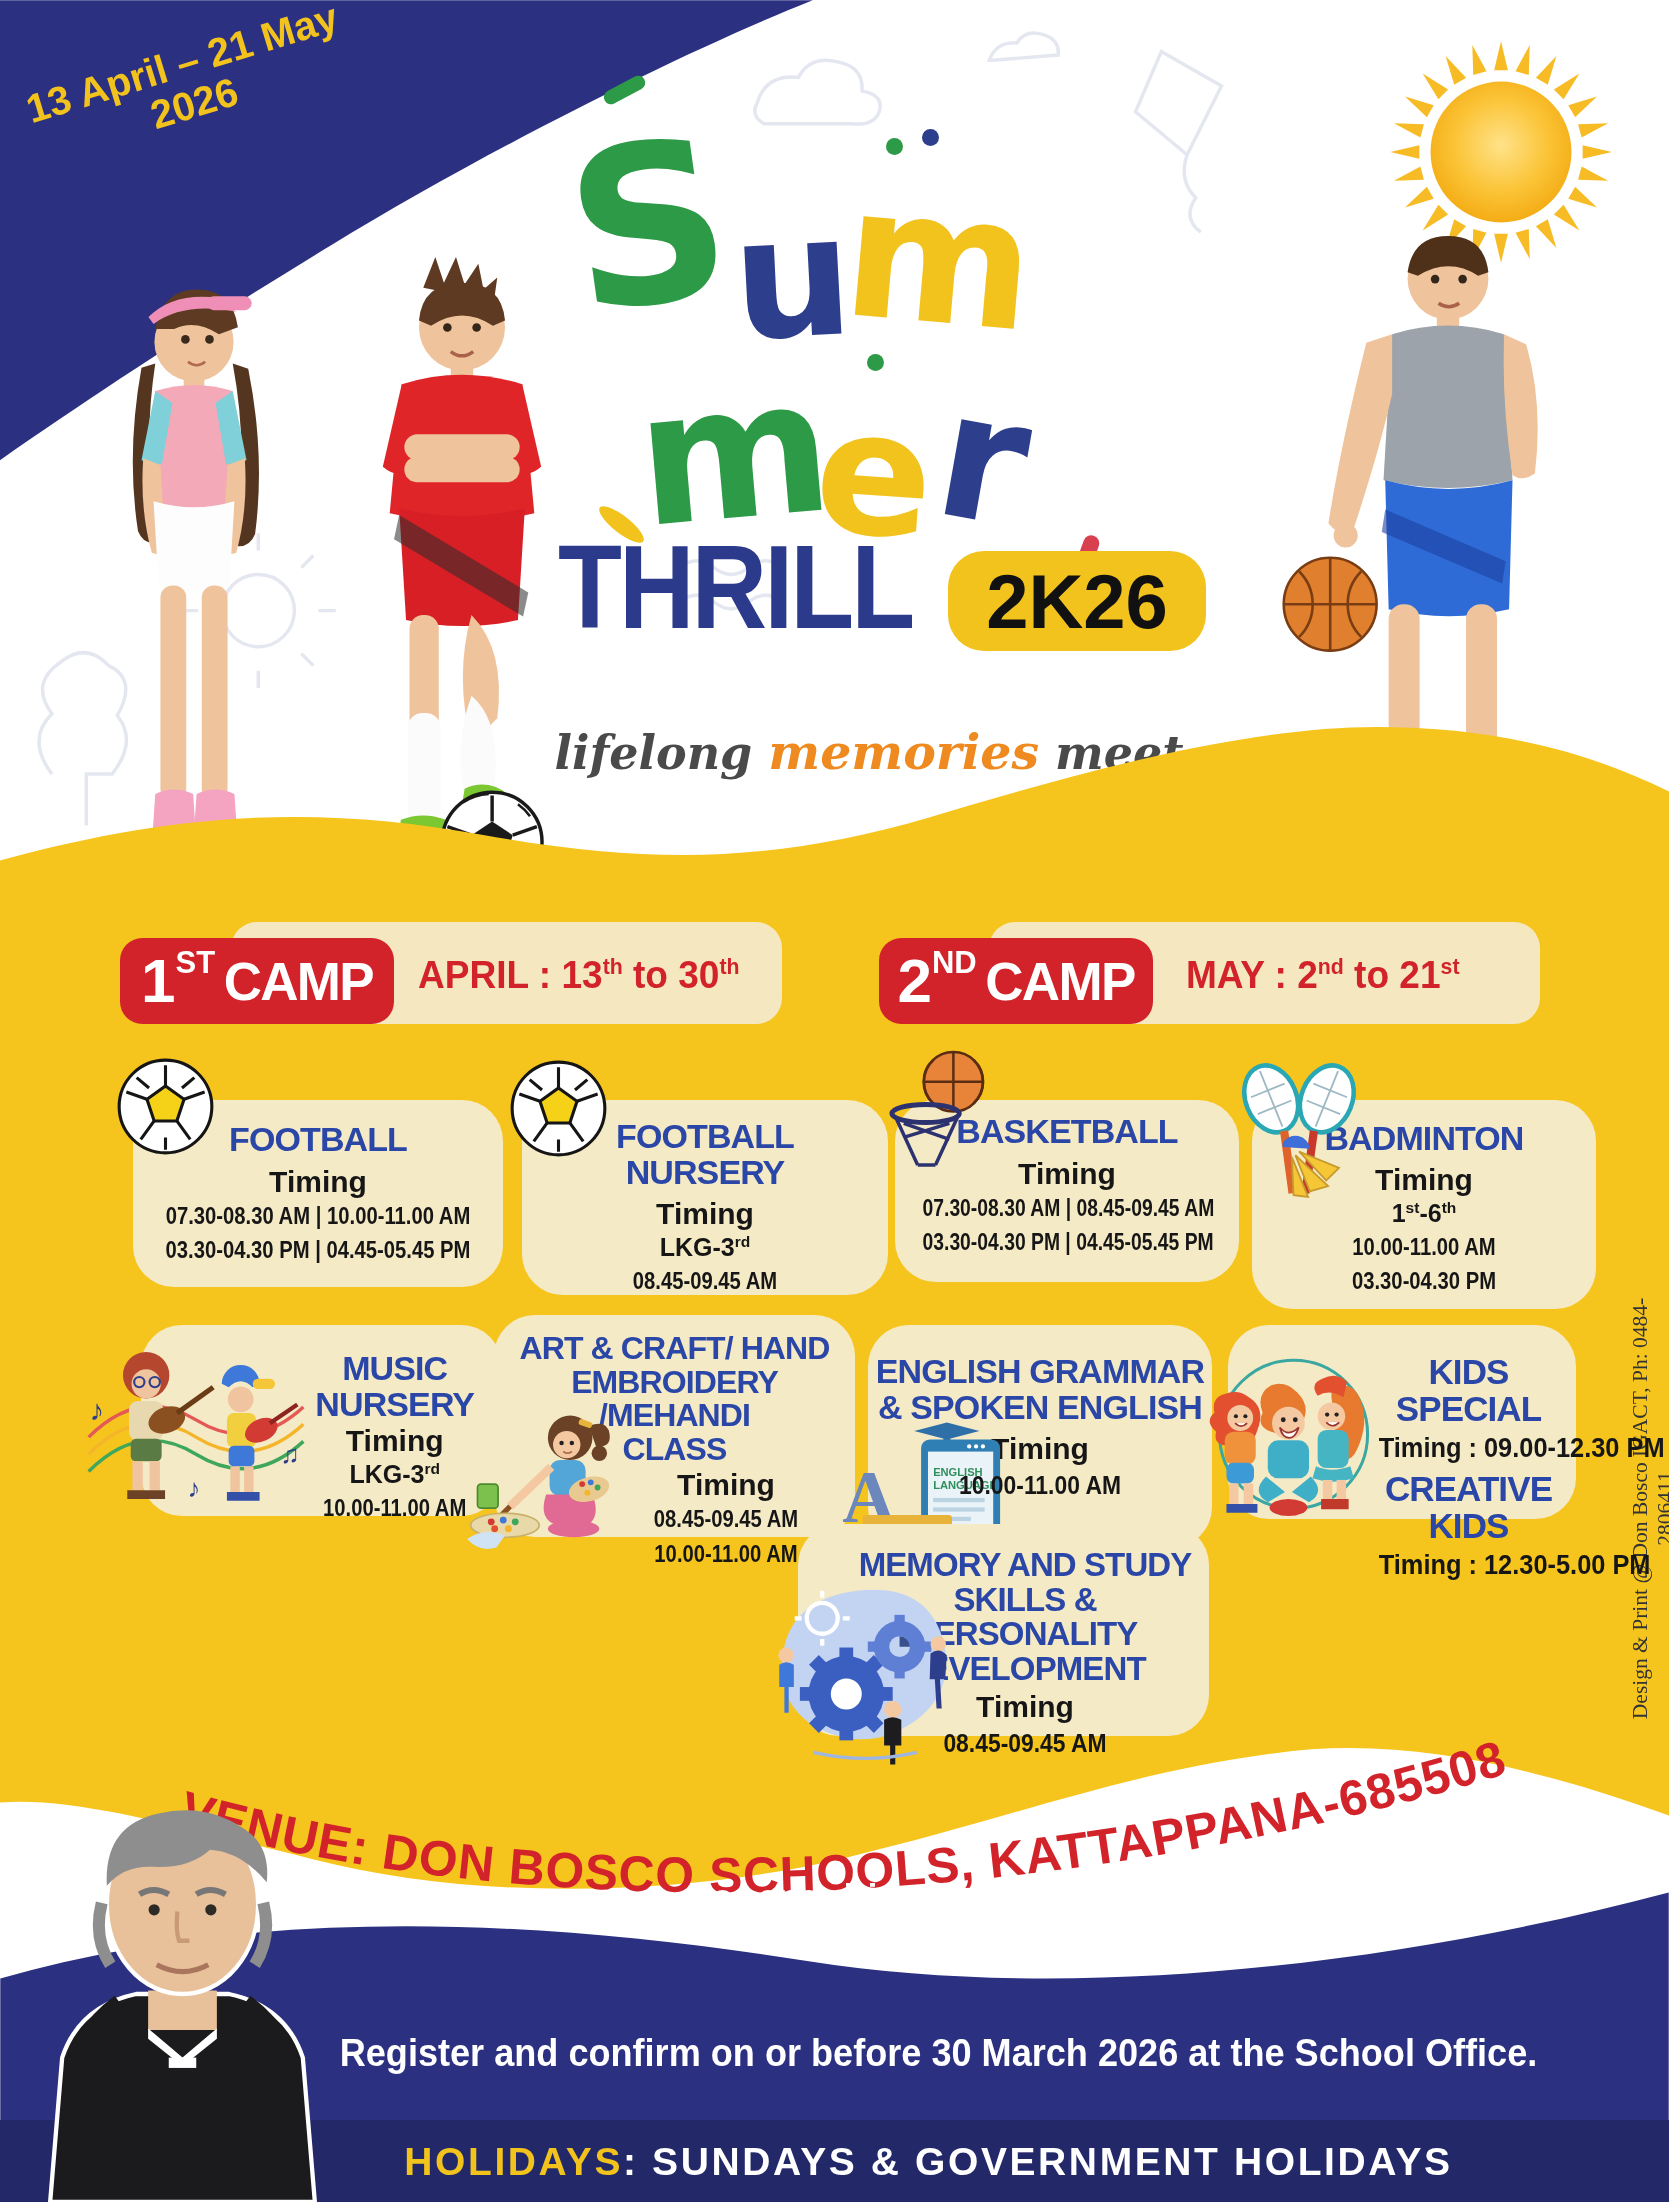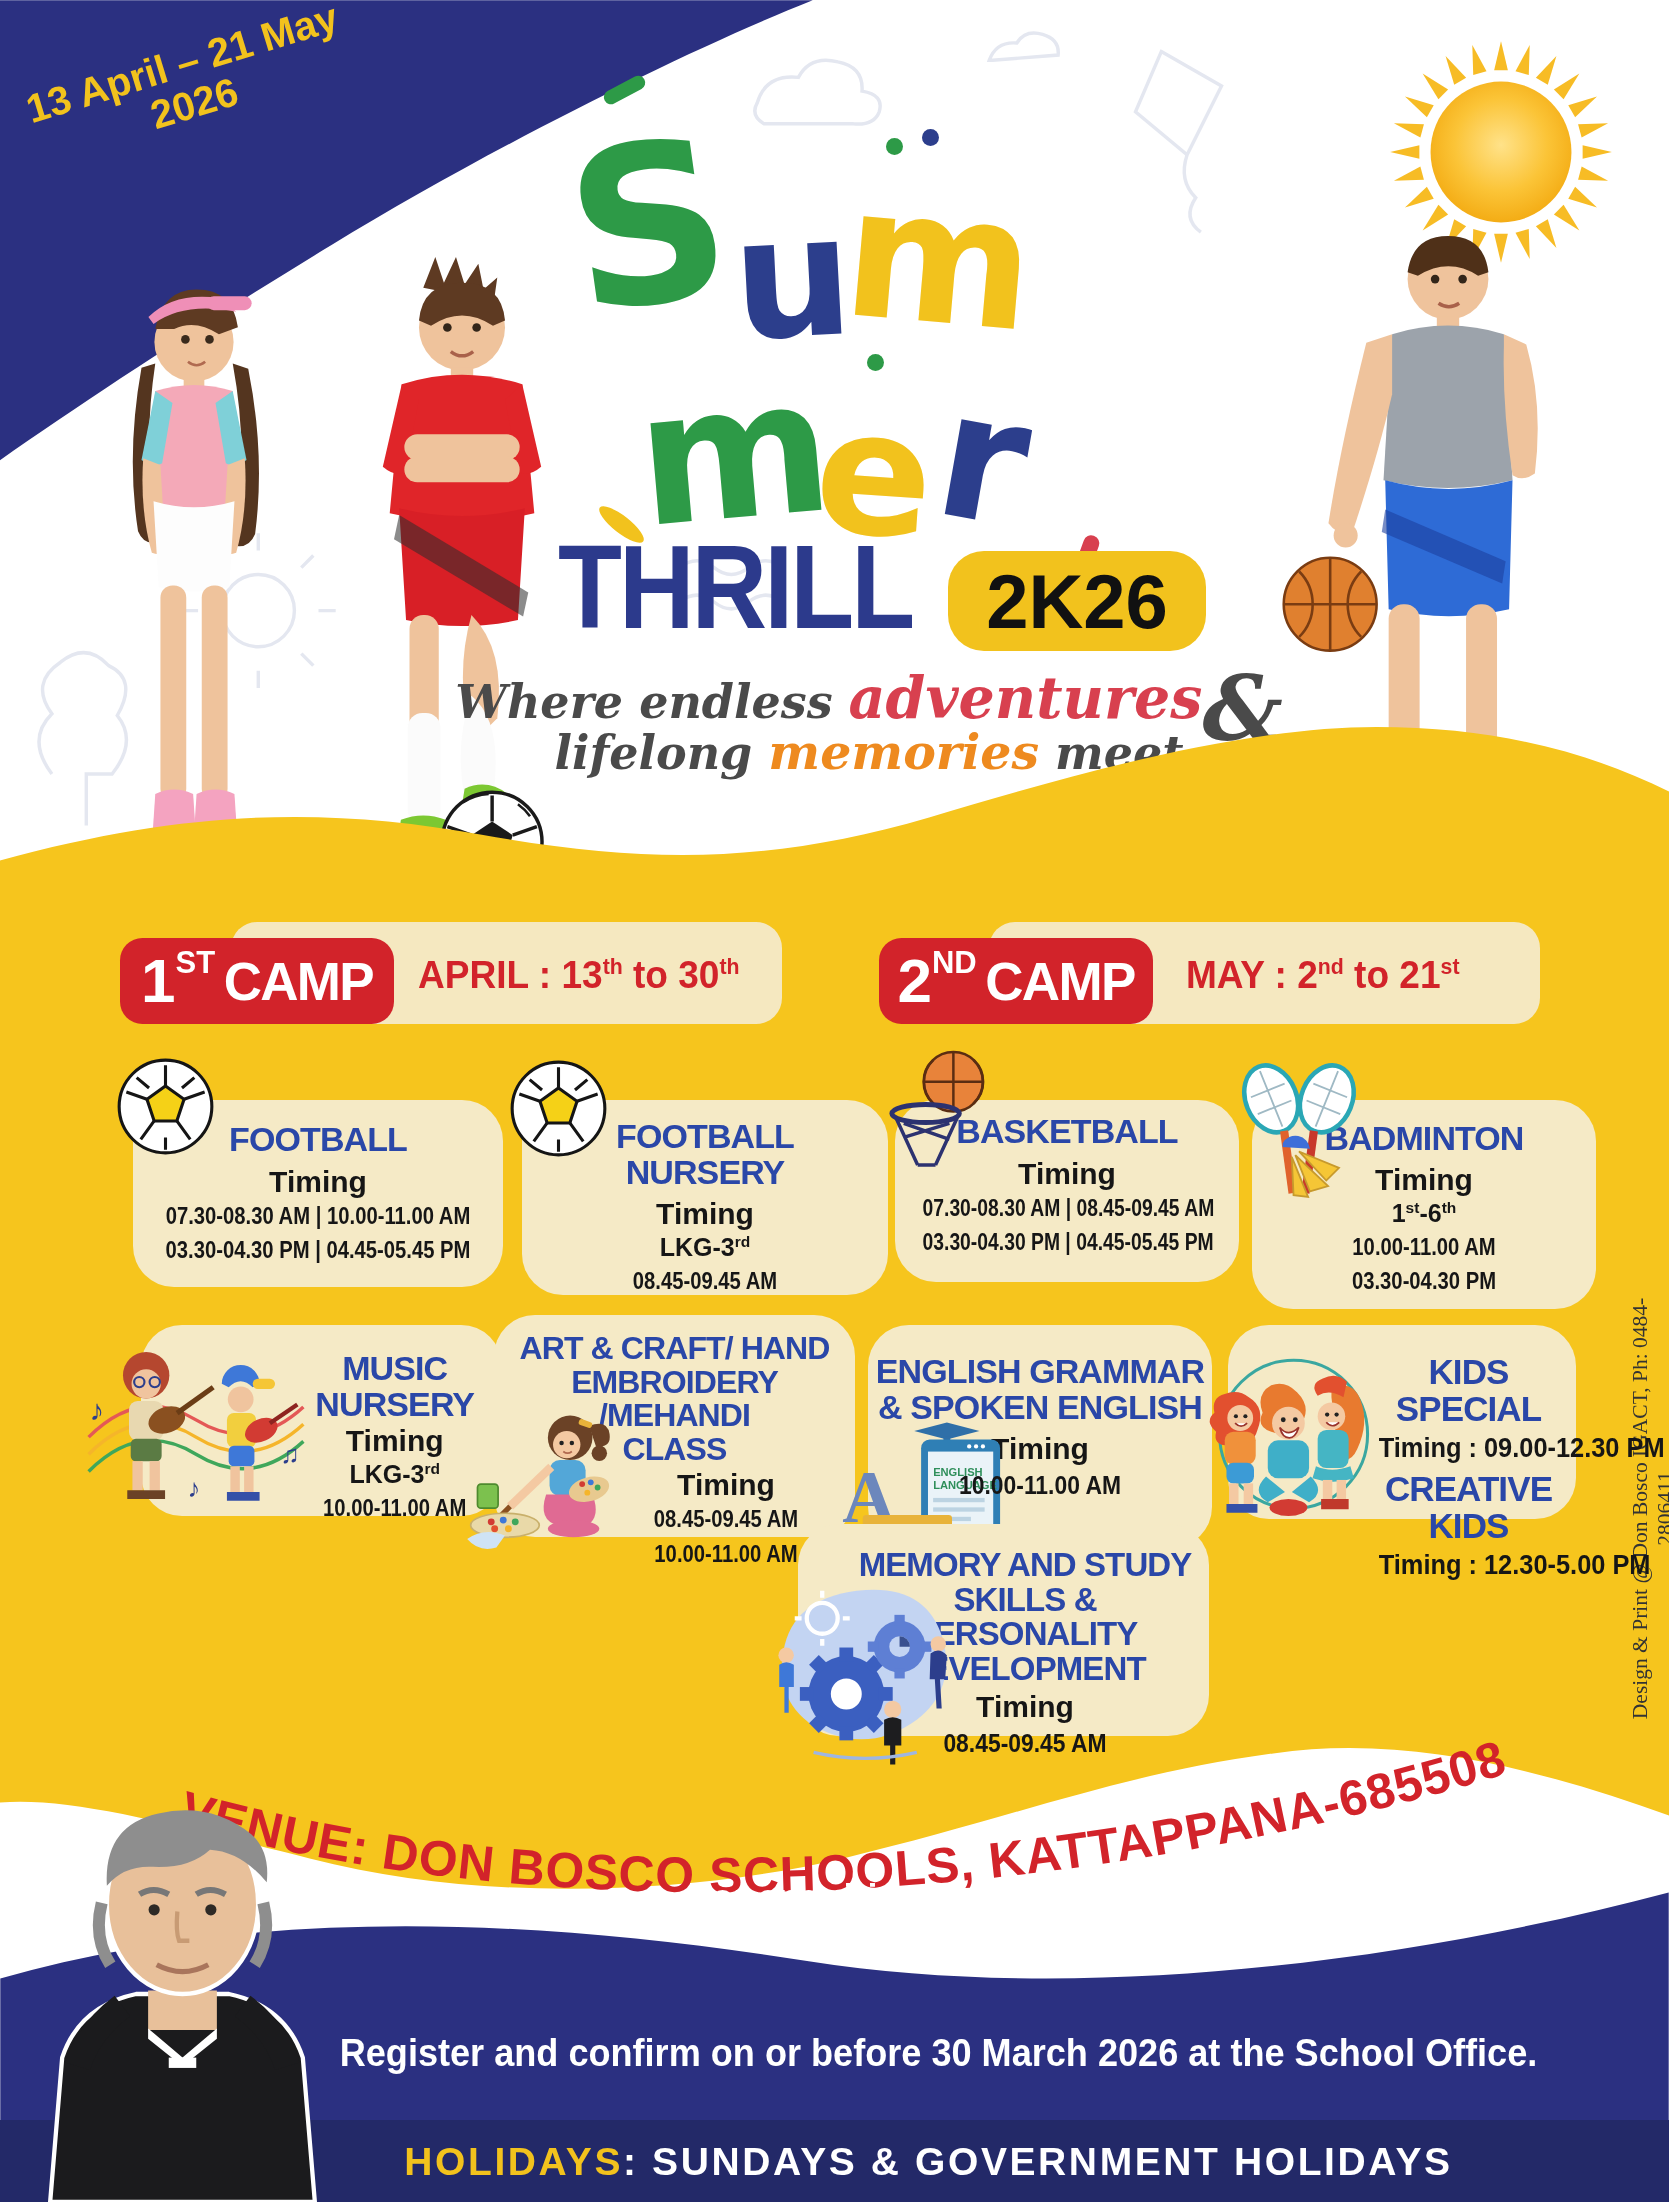--- a/index.html
+++ b/index.html
@@ -221,23 +221,20 @@
   <div class="acc" style="left:602px;top:83px;width:45px;height:13.8px;background:#2D9A47;transform:rotate(-28deg);"></div>
   <div class="acc" style="left:886px;top:138px;width:17px;height:17px;background:#2D9A47;border-radius:50%;"></div>
   <div class="acc" style="left:922px;top:129px;width:17px;height:17px;background:#2C3E8C;border-radius:50%;"></div>
   <div class="acc" style="left:867px;top:354px;width:17px;height:17px;background:#2D9A47;border-radius:50%;"></div>
   <div class="acc" style="left:594px;top:516px;width:55px;height:17px;background:#F2C21D;border-radius:50%;transform:rotate(38deg);"></div>
   <div class="acc" style="left:1081px;top:535px;width:15.5px;height:29px;background:#D8404F;border-radius:7.7px;transform:rotate(20deg);"></div>
 
   <div class="thrill">THRILL</div>
   <div class="badge2k">2K26</div>
 
-  <div class="tagline tag1">
-    <span>Where endless </span><span class="tag-adv">adventures</span><span class="tag-amp">&amp;</span>
-  </div>
   <div class="tagline tag2">
     <span>lifelong </span><span class="tag-mem">memories</span><span> meet</span>
   </div>
 
   <svg class="abs" style="left:0;top:714px;" width="1669" height="1179" viewBox="0 0 1940 1370">
     <path d="M0,170 C220,110 380,108 560,140 C760,176 900,172 1080,120 C1240,72 1440,15 1600,15
              C1740,15 1850,45 1940,90 L1940,1280 C1800,1230 1640,1185 1480,1208 C1300,1232 1180,1282 980,1330
              C800,1372 560,1382 360,1330 C200,1290 80,1258 0,1265 Z" fill="#F6C51D"></path>
   </svg>
 

